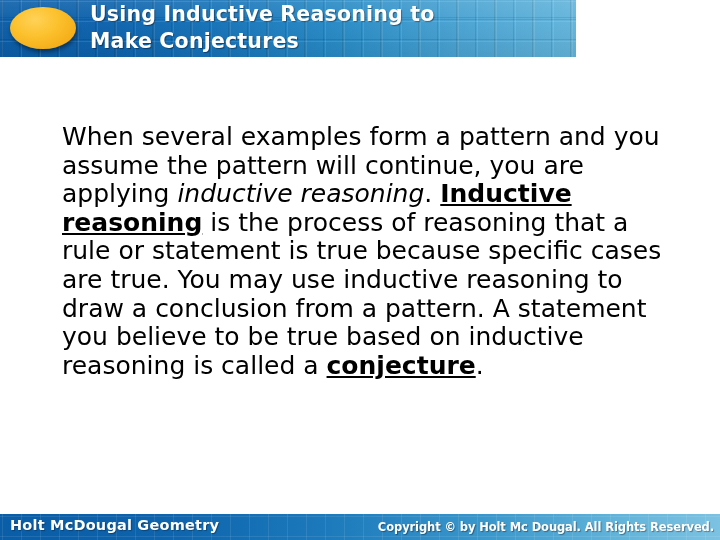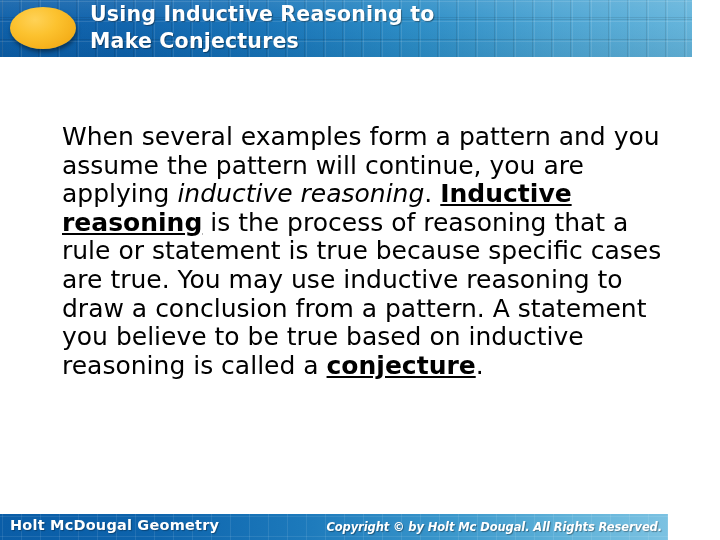--- a/index.html
+++ b/index.html
@@ -13,21 +13,21 @@
     position: relative;
     overflow: hidden;
     font-family: "DejaVu Sans", "Liberation Sans", sans-serif;
   }
 
   
   .header-band {
     position: absolute;
     left: 0;
     top: 0;
-    width: 692px;
+    width: 576px;
     height: 57px;
     background: linear-gradient(to right,
                 #0b5ea8 0%,
                 #0d62ac 18%,
                 #1673b8 38%,
                 #2a8cc6 60%,
                 #4aa3d2 80%,
                 #63b4db 100%);
     overflow: hidden;
   }
@@ -123,21 +123,21 @@
   .body-text .term {
     font-weight: bold;
     text-decoration: underline;
   }
 
   
   .footer-band {
     position: absolute;
     left: 0;
     top: 514px;
-    width: 668px;
+    width: 720px;
     height: 26px;
     background: linear-gradient(to right,
                 #0a5da7 0%,
                 #0d63ac 22%,
                 #1c79bb 45%,
                 #3b98cc 68%,
                 #62b4da 86%,
                 #7cc2e2 100%);
     overflow: hidden;
   }
@@ -171,21 +171,20 @@
     text-shadow: 1px 1px 1px rgba(0,0,0,0.30);
     white-space: nowrap;
   }
   .footer-right {
     position: absolute;
     right: 6px;
     top: 6px;
     color: #ffffff;
     font-family: "DejaVu Sans", "Liberation Sans", sans-serif;
     font-weight: bold;
-    font-style: italic;
     font-size: 11.5px;
     letter-spacing: -0.1px;
     text-shadow: 1px 1px 1px rgba(0,0,0,0.35);
     white-space: nowrap;
   }
 </style>
 </head>
 <body>
 
 <div class="header-band">

